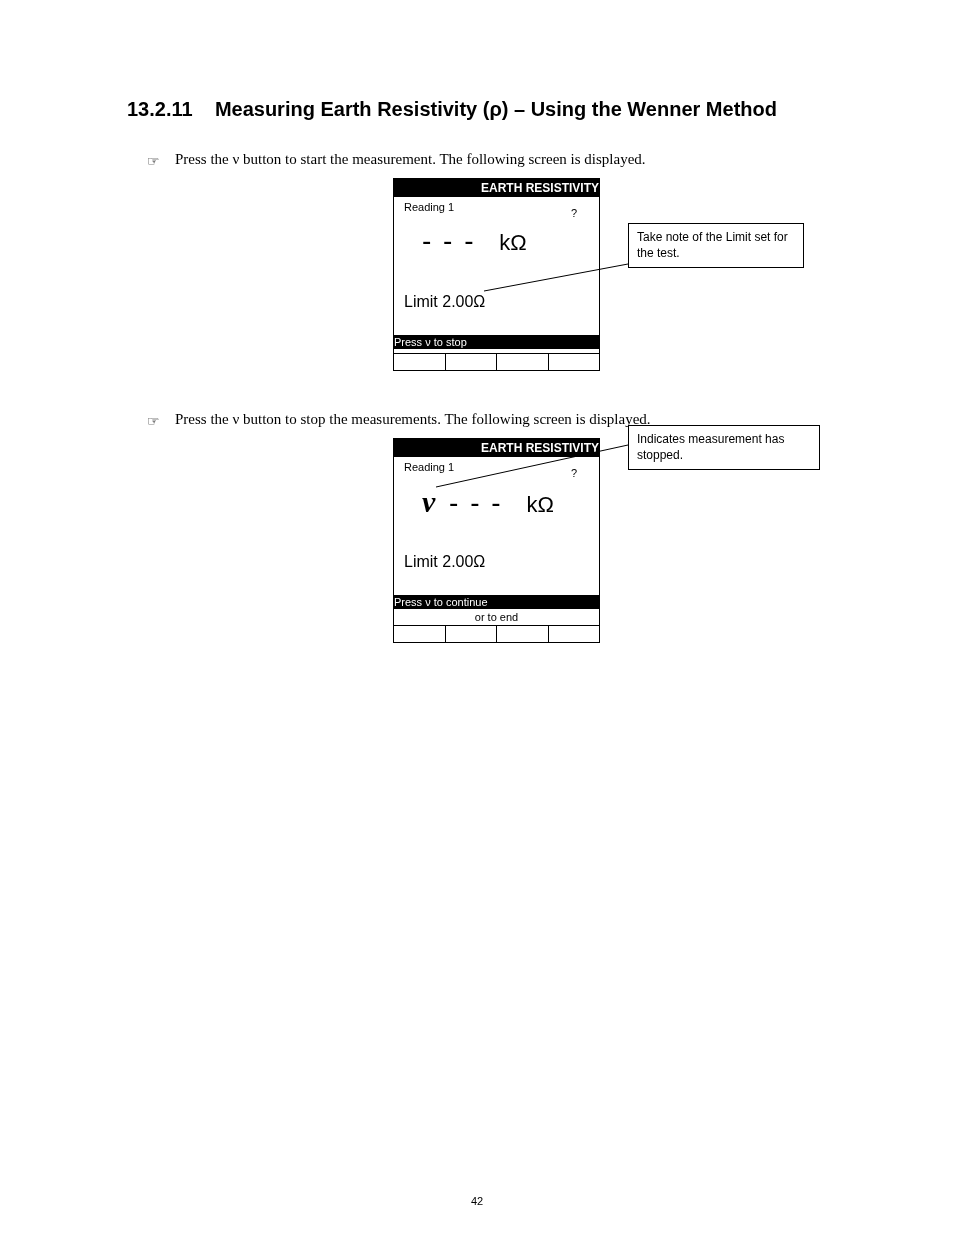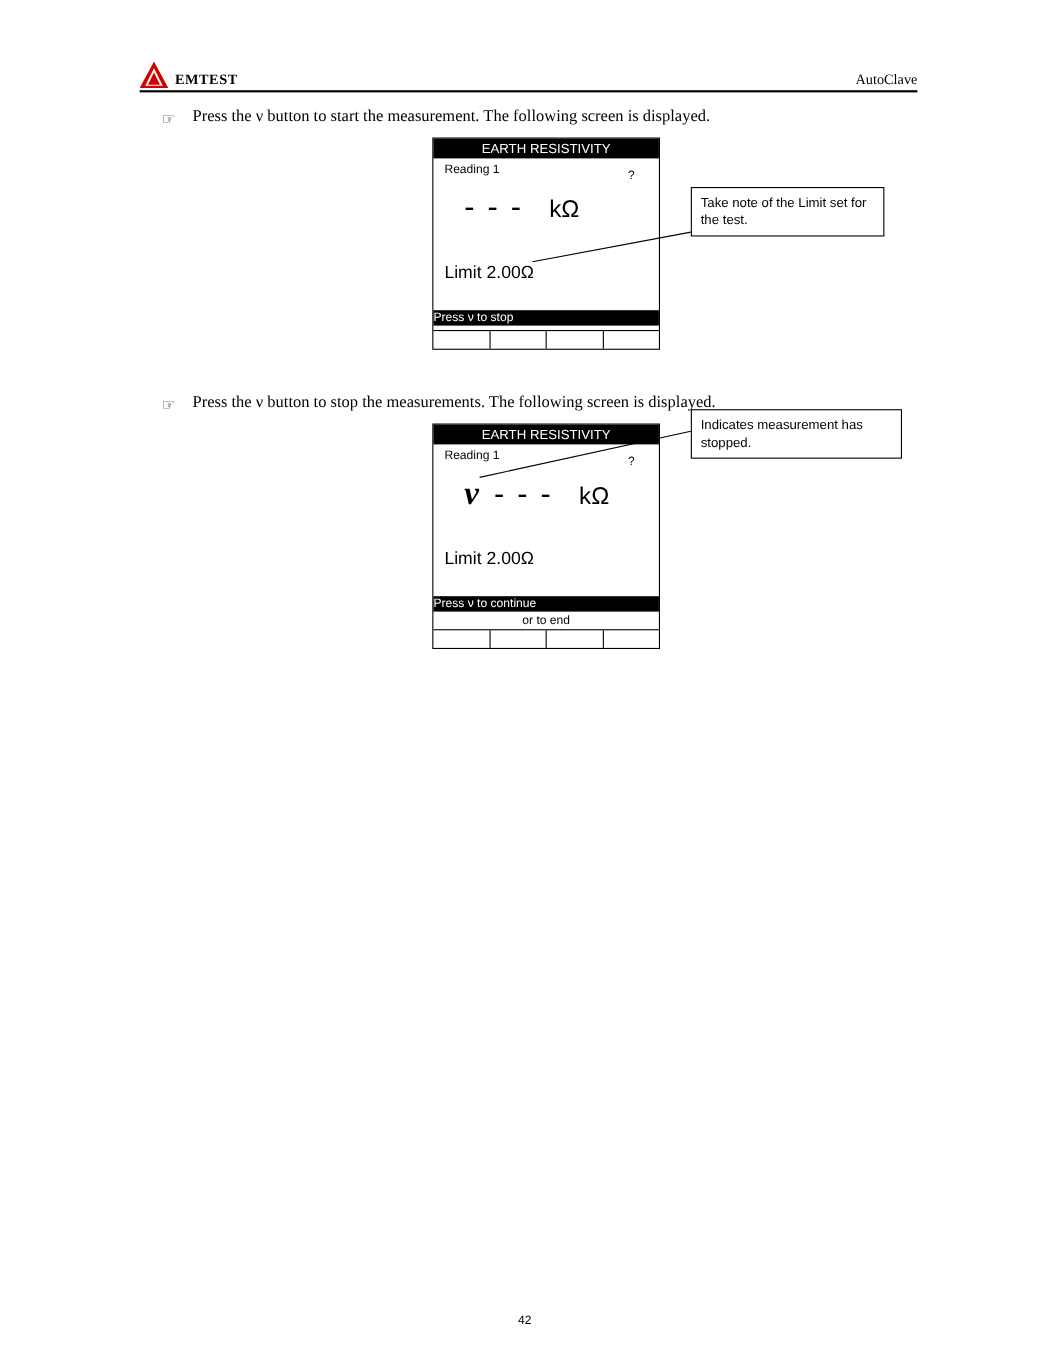--- a/index.html
+++ b/index.html
@@ -7,21 +7,21 @@
   .header{position:absolute;left:127px;right:120px;top:44px;height:36px;border-bottom:2px solid #000;display:flex;align-items:flex-end;justify-content:space-between;padding-bottom:2px}
   .logo{display:flex;align-items:flex-end;gap:6px}
   .logo-text{font-size:13px;font-weight:bold;letter-spacing:0.5px}
   .hdr-right{font-size:13px}
   .content{position:absolute;left:127px;right:120px;top:98px}
   .section-title{font-family:Arial,sans-serif;font-size:20px;font-weight:bold;margin:0 0 30px 0}
   .pcol{margin-left:48px}
   .step{position:relative;margin:0 0 6px 0;font-size:15px}
   .hand{position:absolute;left:-28px;top:2px;font-size:14px;font-family:Arial,sans-serif}
   .scr{position:relative;margin:10px 0 40px 218px;width:205px;border:1.5px solid #000}
-  .scr .title{background:#000;color:#fff;font-family:Arial,sans-serif;font-size:12px;font-weight:normal;text-align:center;padding:2px 0}
+  .scr .title{background:#000;color:#fff;font-family:Arial,sans-serif;font-size:12px;font-weight:bold;text-align:right;padding:2px 0}
   .scr .body{height:138px;position:relative;font-family:Arial,sans-serif}
   .rd-top{position:absolute;left:10px;top:4px;font-size:11px}
   .big{position:absolute;left:28px;top:28px;font-size:28px;font-family:Arial,sans-serif}
   .big .nu{font-family:"Times New Roman",serif;font-style:italic;font-weight:bold;font-size:30px;margin-right:6px}
   .big .dash{letter-spacing:2px}
   .big .unit{font-size:22px;margin-left:16px}
   .big .ohm{font-family:Arial,sans-serif;font-size:22px;}
   .mk{position:absolute;right:22px;top:10px;font-size:11px}
   .lim{position:absolute;left:10px;top:96px;font-size:16px}
   .botbar{background:#000;color:#fff;font-family:Arial,sans-serif;font-size:11px;padding:1px 0}
@@ -33,33 +33,27 @@
   .co1{left:234px;top:44px;width:158px}
   .co2{left:234px;top:-14px;width:174px}
   .svgline{position:absolute;overflow:visible;pointer-events:none}
   .pn{position:absolute;left:0;right:0;bottom:28px;text-align:center;font-family:Arial,sans-serif;font-size:11px}
 </style>
 </head>
 <body>
 
 <div class="page">
 
-  <div class="header">
-    <div class="logo">
-      <svg width="26" height="24" viewBox="0 0 26 24">
-        <polygon points="13,0 26,24 0,24" fill="#d30000"></polygon>
-        <polygon points="13,6 21,22 5,22" fill="#fff"></polygon>
-        <polygon points="13,10 18.5,21 7.5,21" fill="#d30000"></polygon>
-      </svg>
-      <span class="logo-text">EMTEST</span>
-    </div>
-    <div class="hdr-right">AutoClave</div>
-  </div>
 
   <div class="content">
+    <h2 class="section-title">
+      <span>13.2.11</span>
+      <span>&nbsp;&nbsp;</span>
+      <span>Measuring Earth Resistivity (ρ) – Using the Wenner Method</span>
+    </h2>
 
     <div class="pcol">
 
       <div class="step">
         <span class="hand">☞</span>
         <span>Press the ν button to start the measurement. The following screen is displayed.</span>
       </div>
 
       <div class="scr">
         <div class="title">EARTH RESISTIVITY</div>

